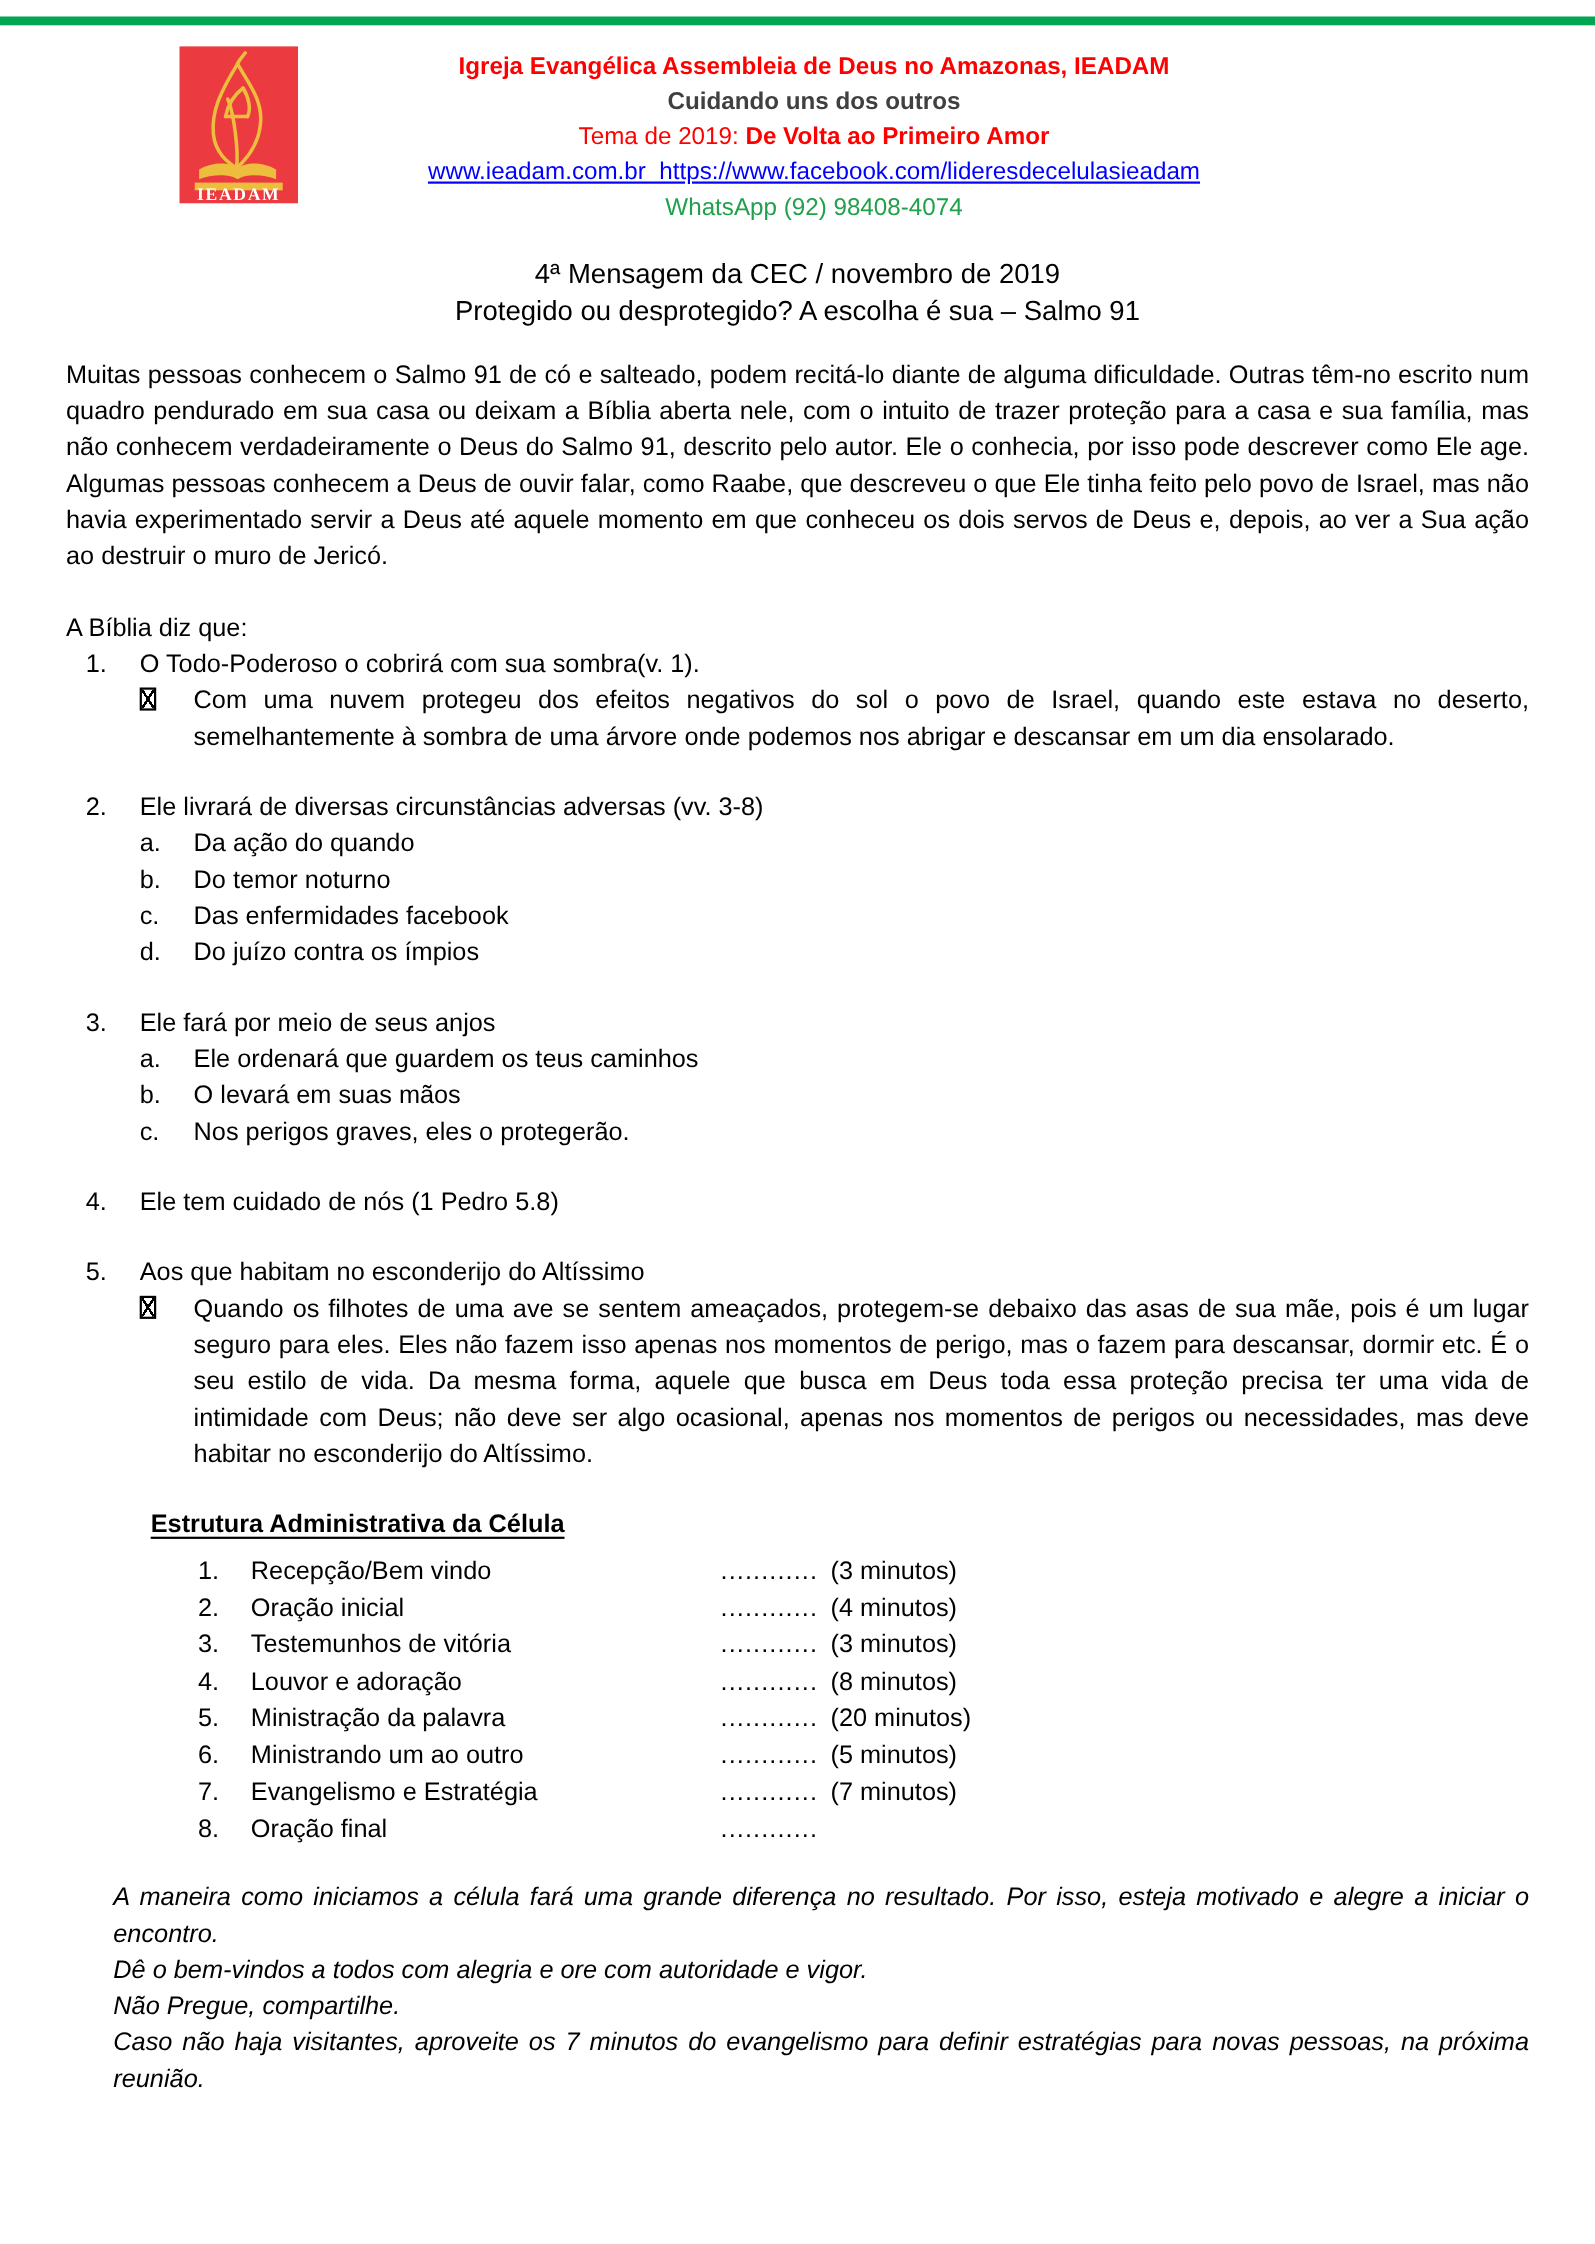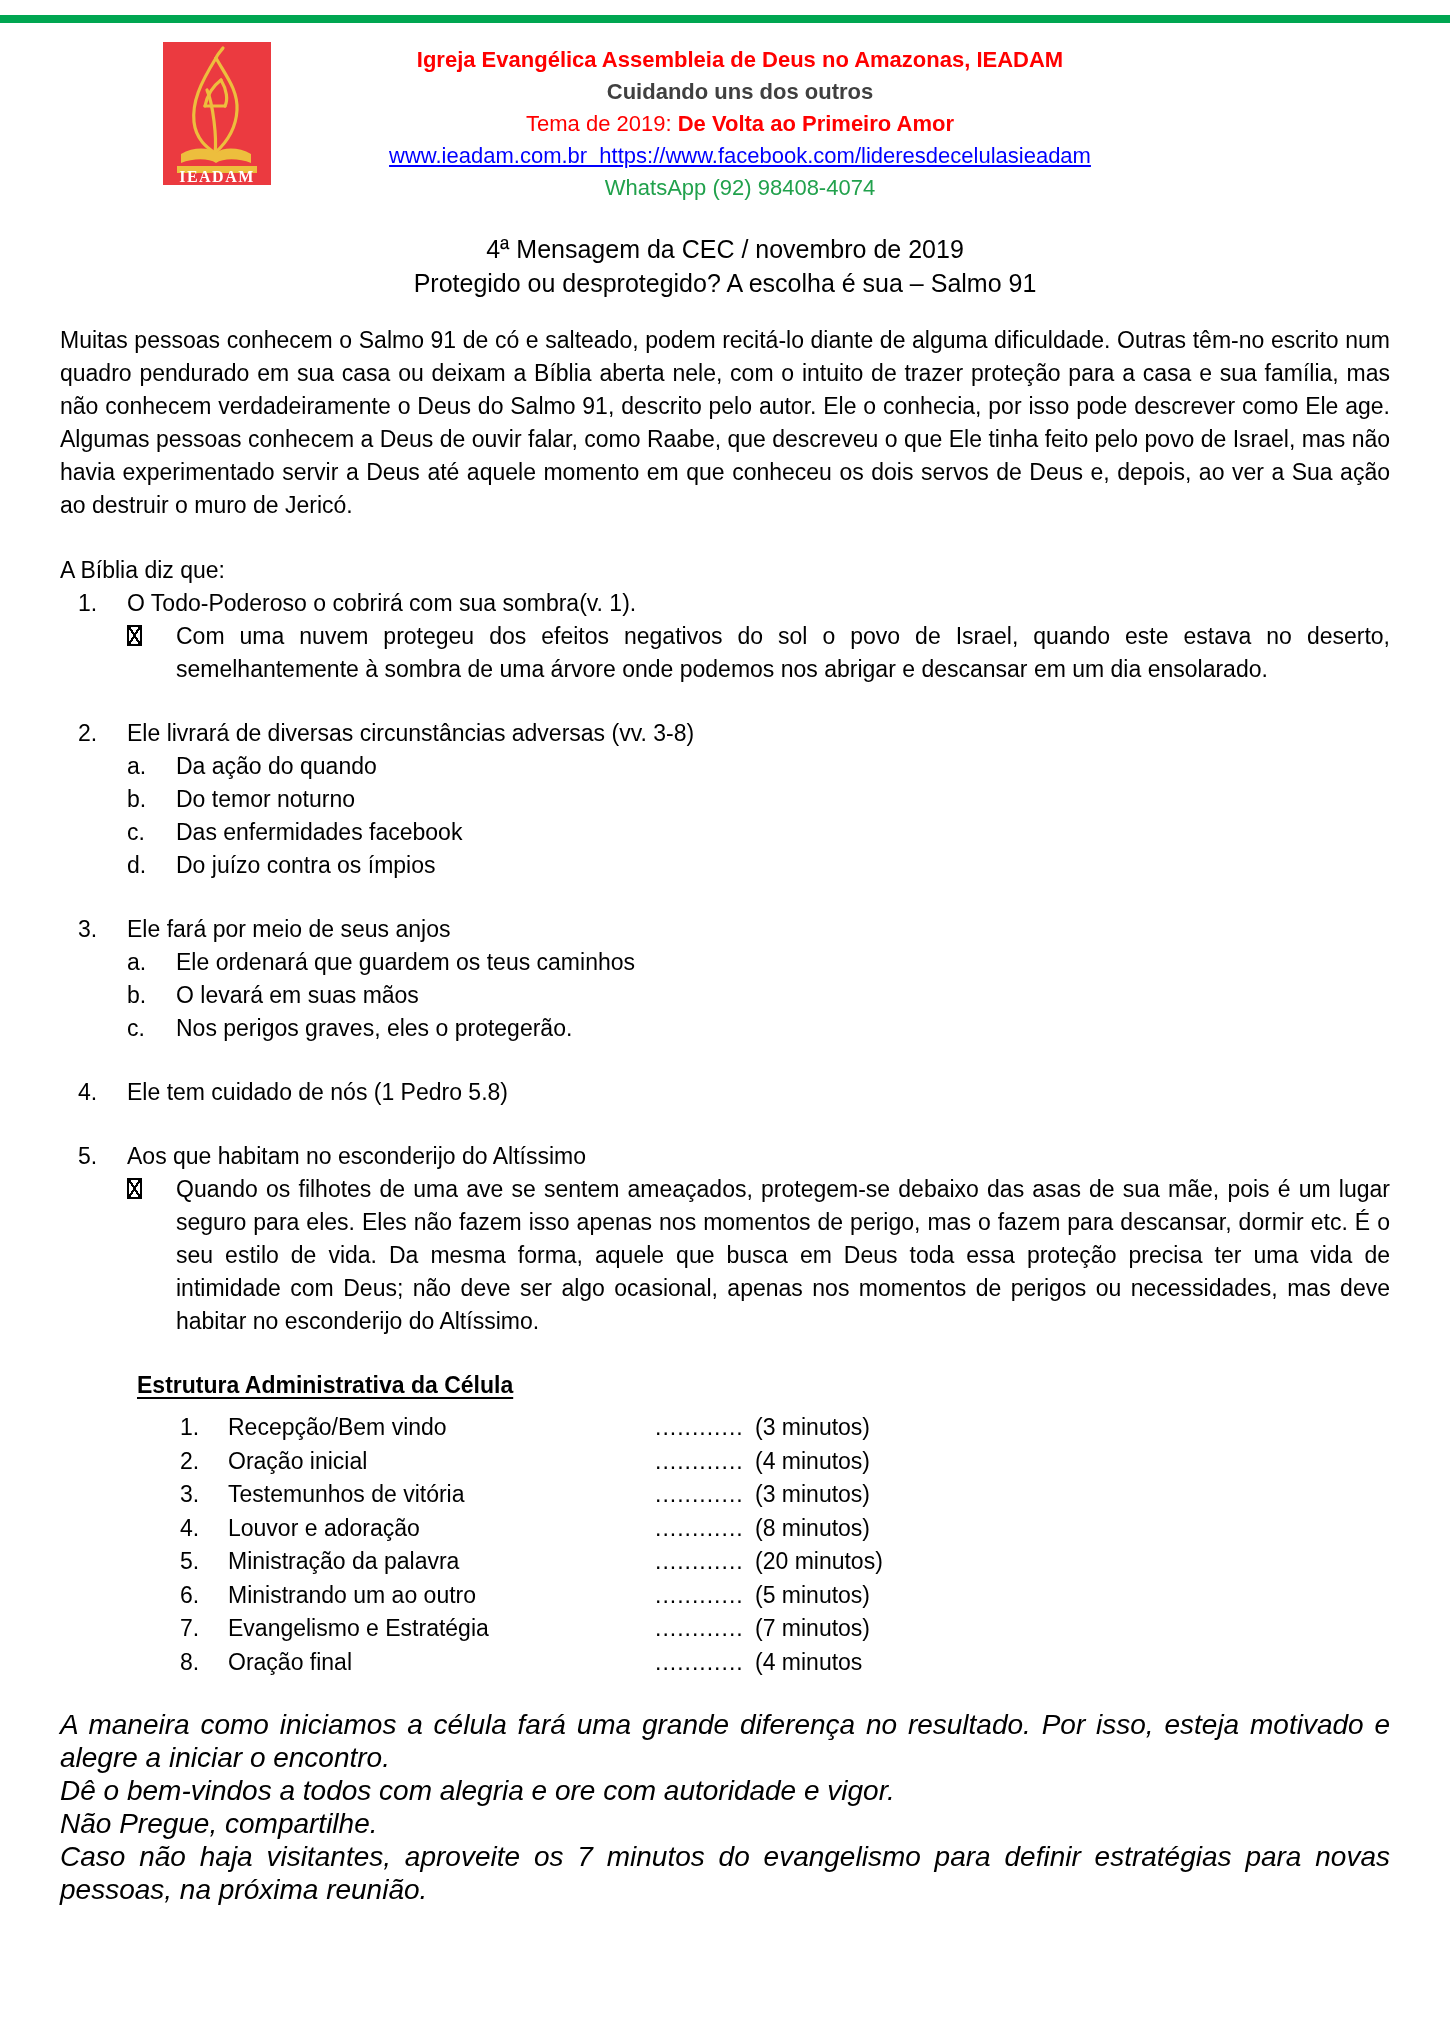--- a/index.html
+++ b/index.html
@@ -45,21 +45,21 @@
   .structure-heading { margin-top:31px; margin-left:77px; font-size:23px; line-height:33px;
     font-weight:bold; text-decoration:underline; text-decoration-thickness:2px; text-underline-offset:4px; }
 
   .structure-list { margin-top:9px; }
   .srow { display:flex; font-size:23px; line-height:33.5px; margin-left:120px; }
   .srow-num { width:48px; flex:0 0 48px; }
   .srow-activity { width:427px; flex:0 0 427px; }
   .srow-dots { width:100px; flex:0 0 100px; letter-spacing:1px; }
   .srow-time { flex:1; }
 
-  .footer-notes { margin-top:29px; font-size:28px; line-height:33px; font-style:italic; text-align:justify; }
+  .footer-notes { margin-top:29px; font-size:23px; line-height:33px; font-style:italic; text-align:justify;margin-left:43px; }
 </style>
 </head>
 <body>
 
 <div class="page">
 
   <div class="green-bar"></div>
 
   <div class="logo">
     <svg width="108" height="143" viewBox="0 0 108 143">
@@ -203,21 +203,20 @@
       <div class="srow">
         <span class="srow-num">7.</span>
         <span class="srow-activity">Evangelismo e Estratégia</span>
         <span class="srow-dots">............</span>
         <span class="srow-time">(7 minutos)</span>
       </div>
       <div class="srow">
         <span class="srow-num">8.</span>
         <span class="srow-activity">Oração final</span>
         <span class="srow-dots">............</span>
-        <span class="srow-time">(4 minutos</span>
       </div>
     </div>
 
     <div class="footer-notes">
       <p>A maneira como iniciamos a célula fará uma grande diferença no resultado. Por isso, esteja motivado e alegre a iniciar o encontro.</p>
       <p>Dê o bem-vindos a todos com alegria e ore com autoridade e vigor.</p>
       <p>Não Pregue, compartilhe.</p>
       <p>Caso não haja visitantes, aproveite os 7 minutos do evangelismo para definir estratégias para novas pessoas, na próxima reunião.</p>
     </div>
 

